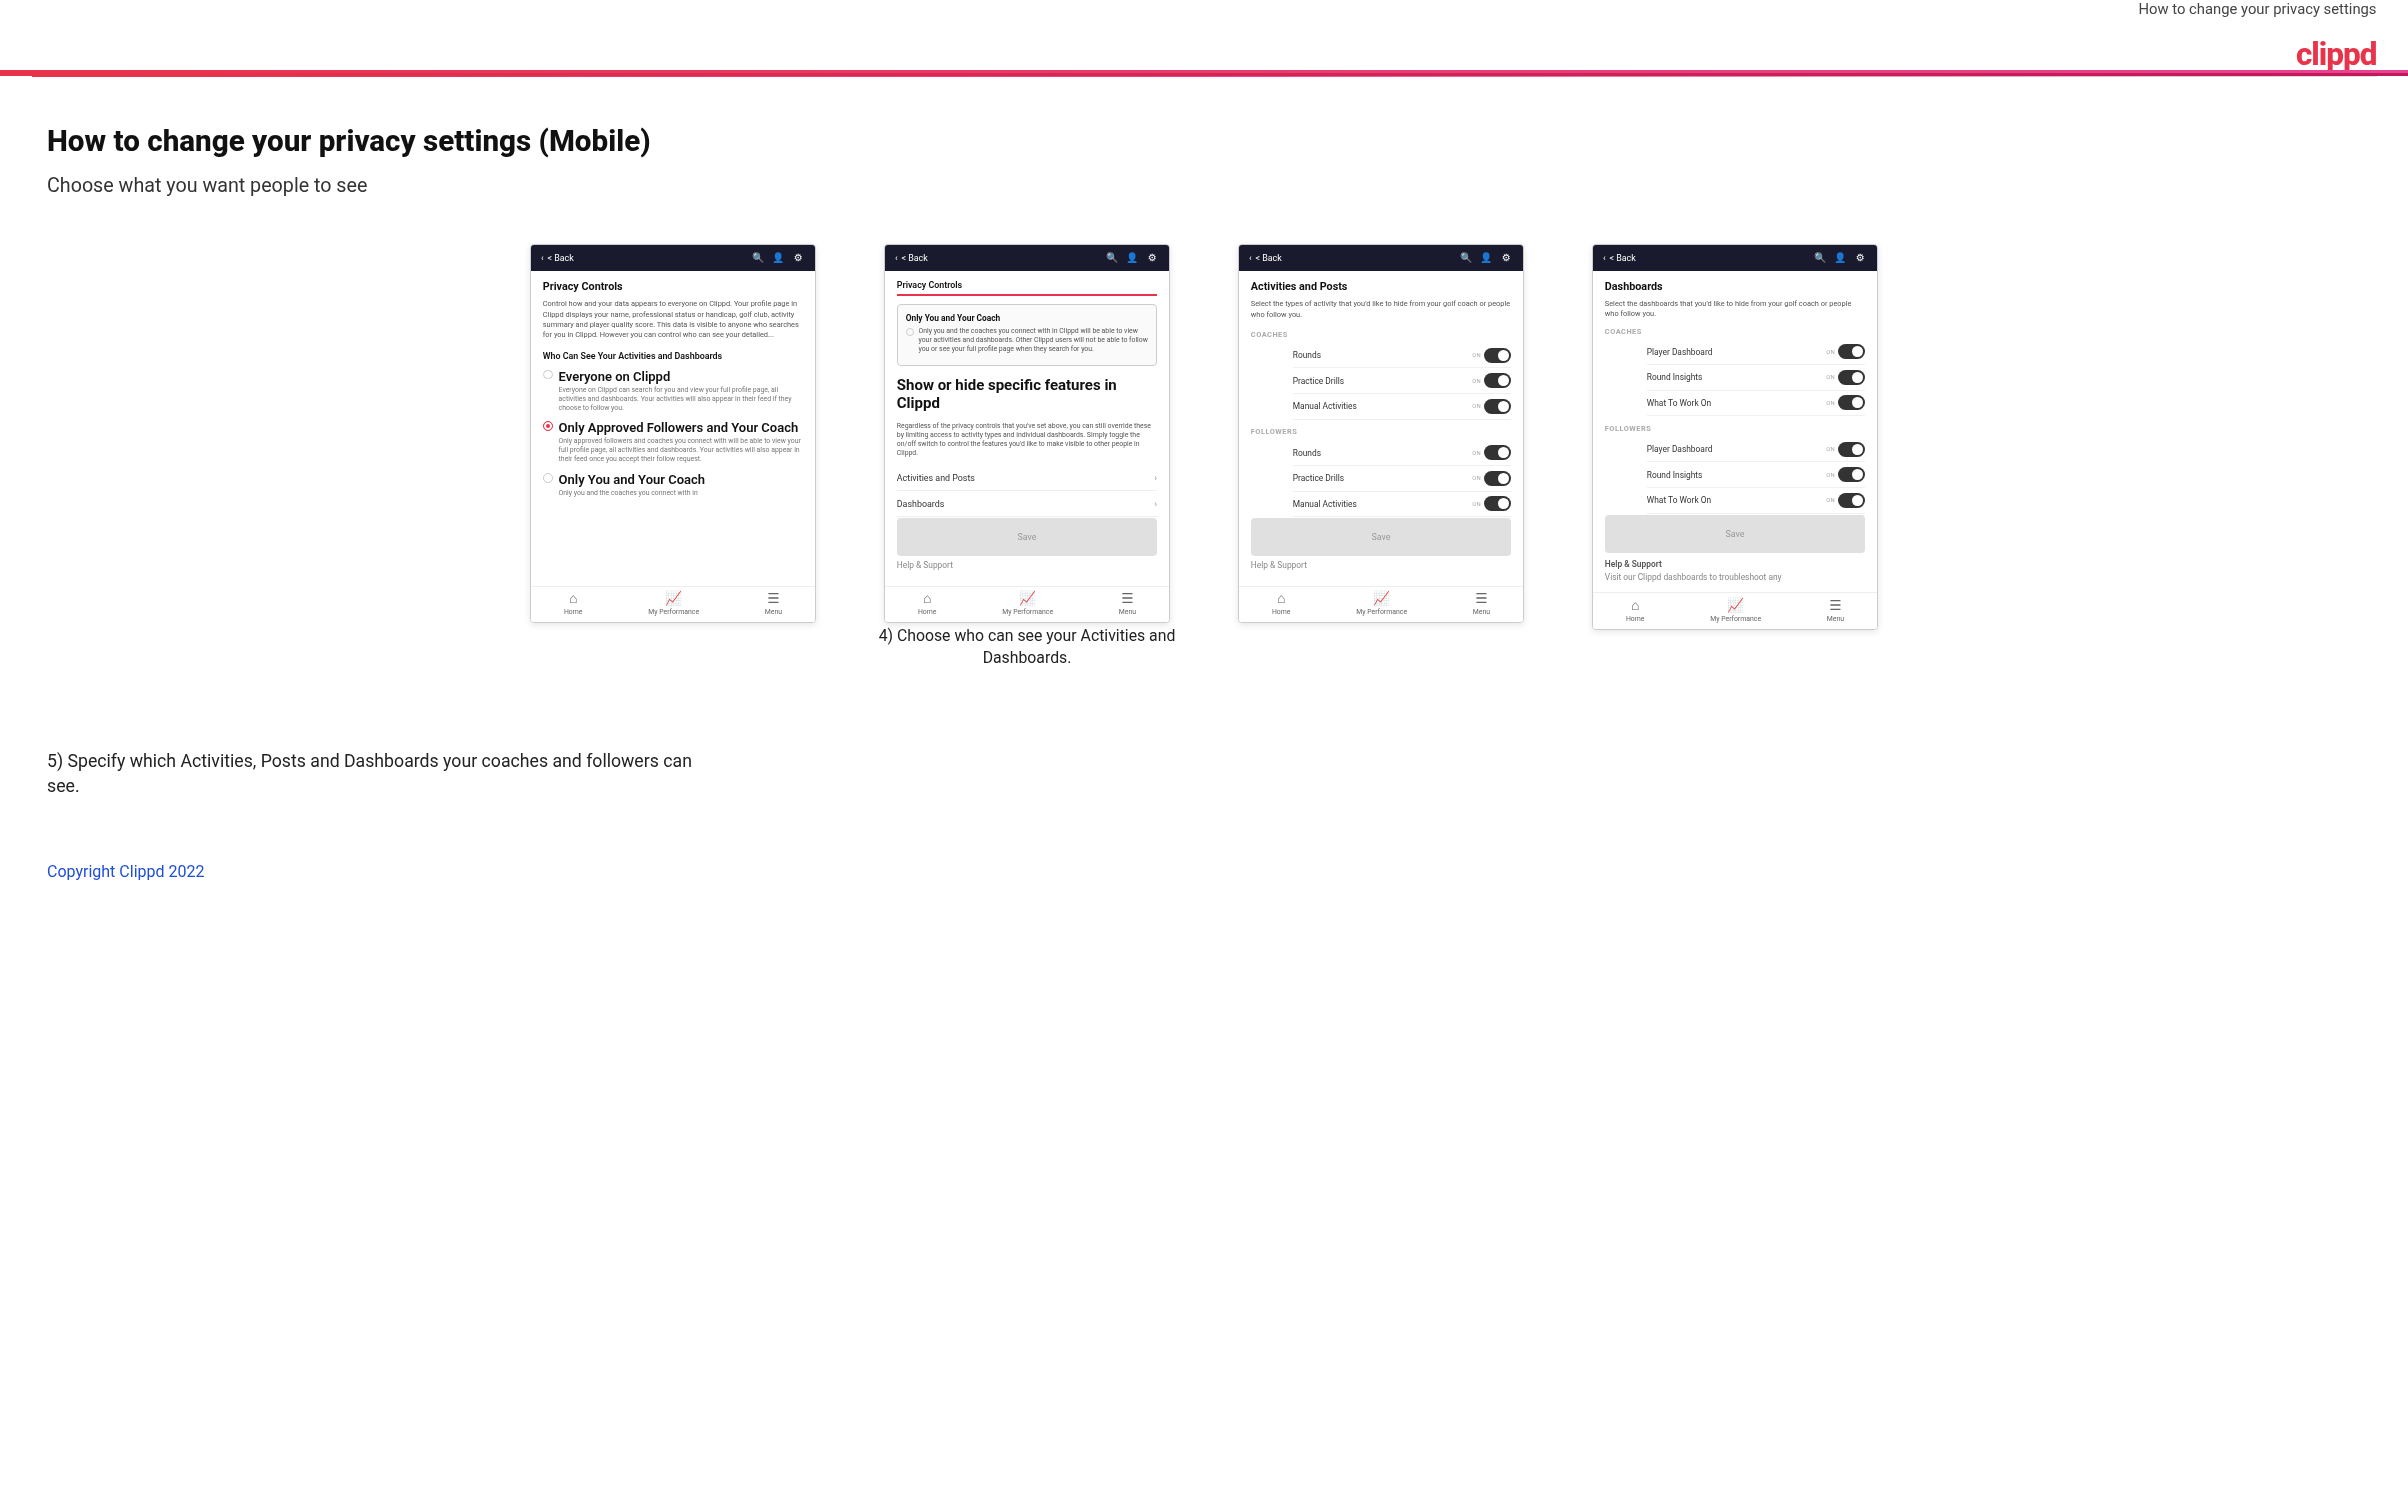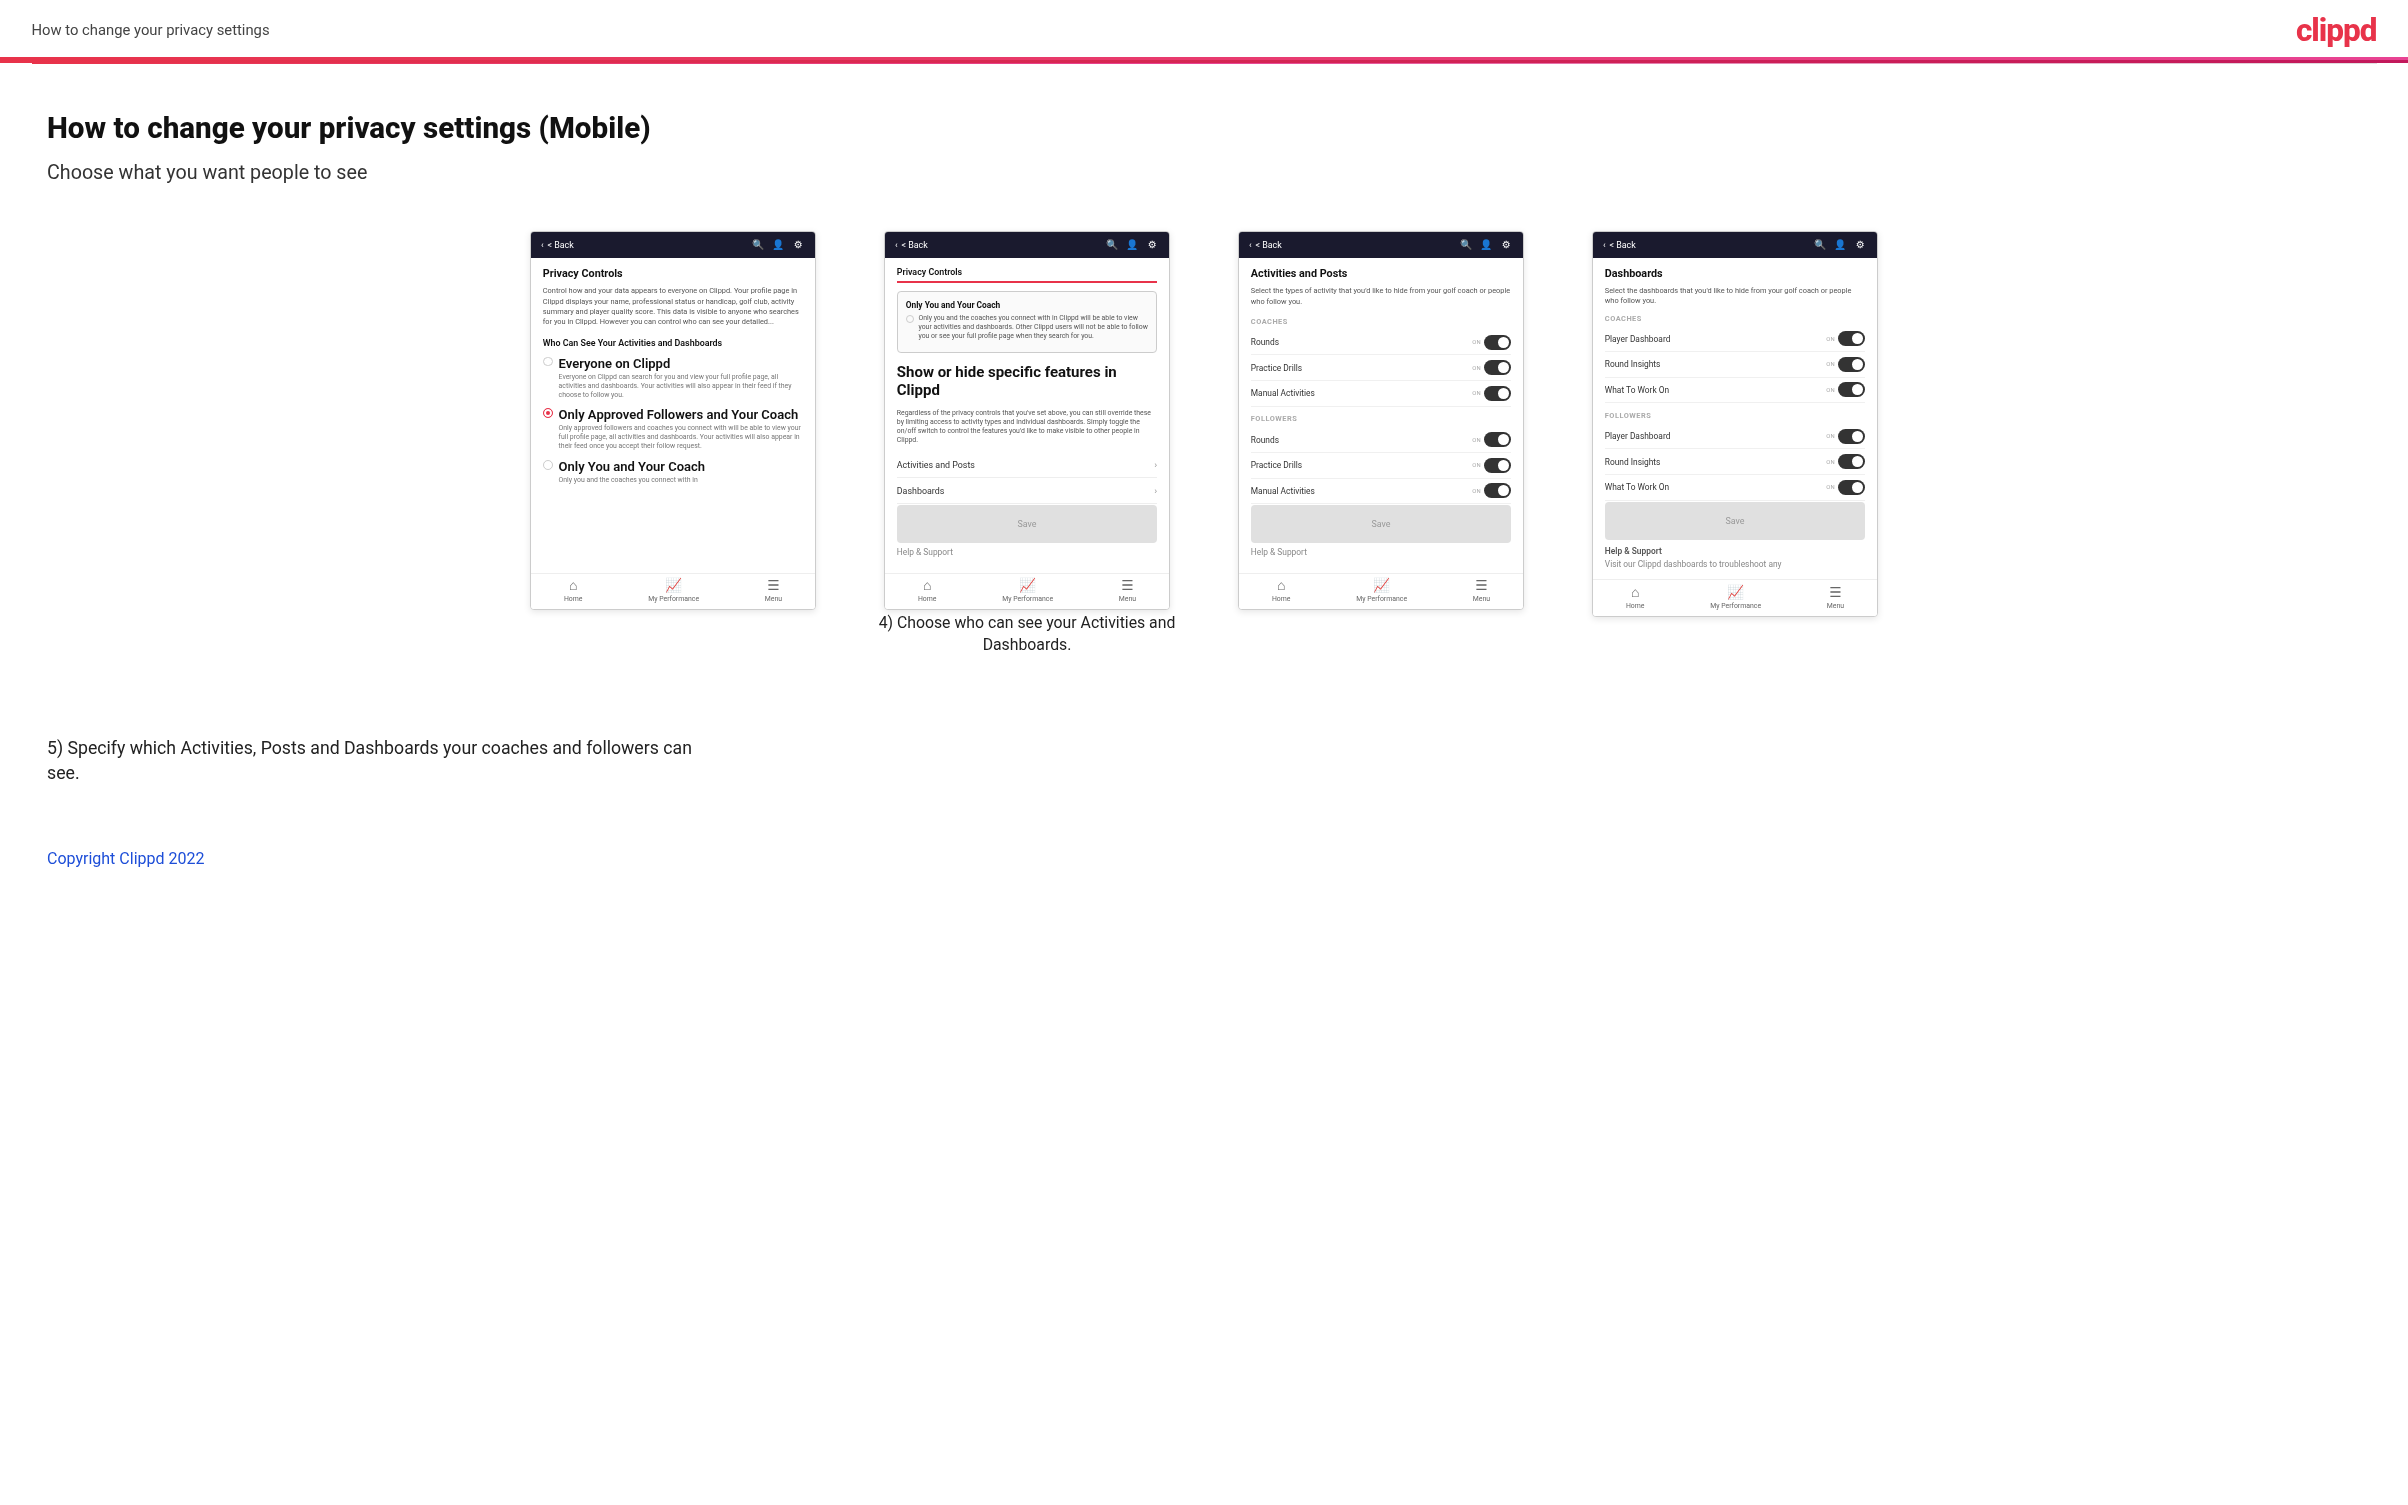--- a/index.html
+++ b/index.html
@@ -6,30 +6,31 @@
     body {
       font-family: -apple-system, BlinkMacSystemFont, 'Segoe UI', Roboto, sans-serif;
       background: #fff;
       color: #222;
       min-height: 100vh;
     }
 
     
     .top-bar {
       display: flex;
-      align-items: center;
+      align-items: flex-end;
       justify-content: space-between;
       padding: 0 31.5px;
-      height: 63px;
+      height: 76px;
       background: #fff;
       border-bottom: 3px solid transparent;
       background-image: linear-gradient(#fff, #fff), linear-gradient(to right, #e8334a, #c2185b);
       background-clip: padding-box, border-box;
       background-origin: padding-box, border-box;
       position: relative;
+      flex-direction: column;
     }
     .top-bar::after {
       content: '';
       position: absolute;
       bottom: 0; left: 0; right: 0;
       height: 3px;
       background: linear-gradient(to right, #e8334a, #e84393);
     }
     .top-bar-title {
       font-size: 14.8px;
@@ -304,20 +305,21 @@
       letter-spacing: 0.5px;
       text-transform: uppercase;
       margin: 7.9px 0 3.9px;
     }
     .toggle-row {
       display: flex;
       align-items: center;
       justify-content: space-between;
       padding: 4.9px 0;
       border-bottom: 1px solid #f0f0f0;
+      margin-left: 42px;
     }
     .toggle-label {
       font-size: 8.4px;
       color: #333;
     }
     .toggle {
       width: 27.6px;
       height: 14.8px;
       border-radius: 7.9px;
       background: #333;

